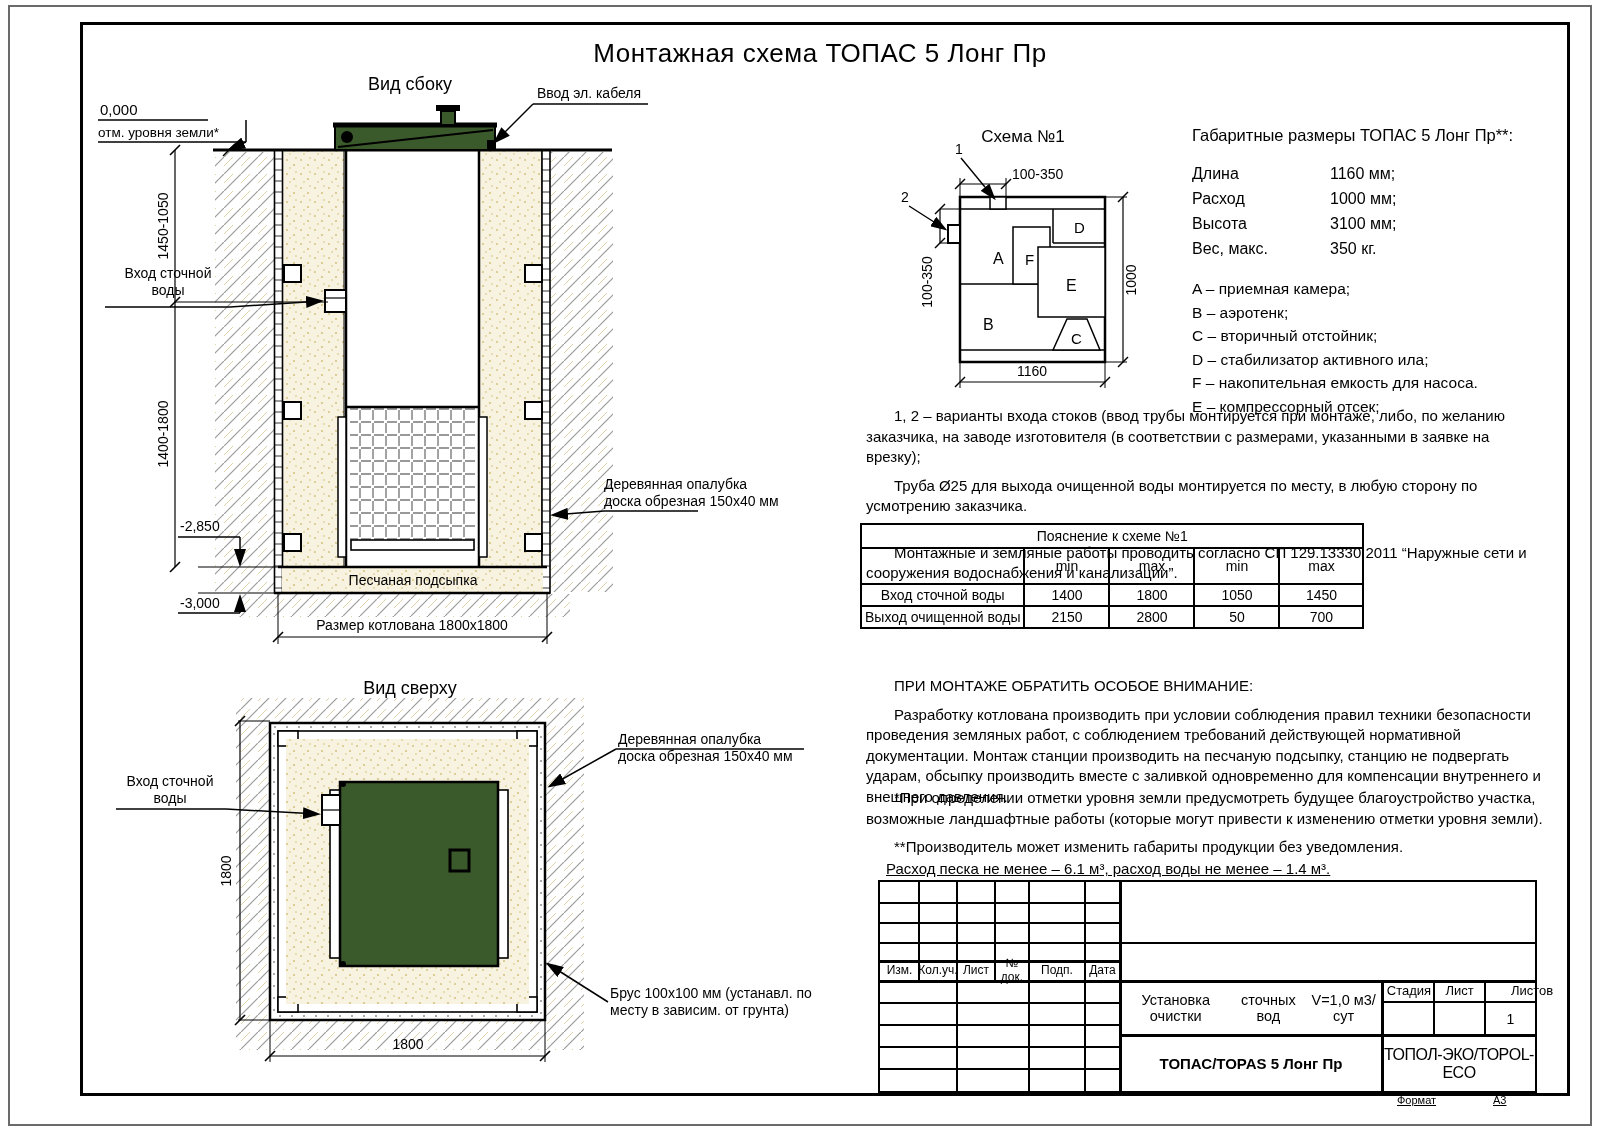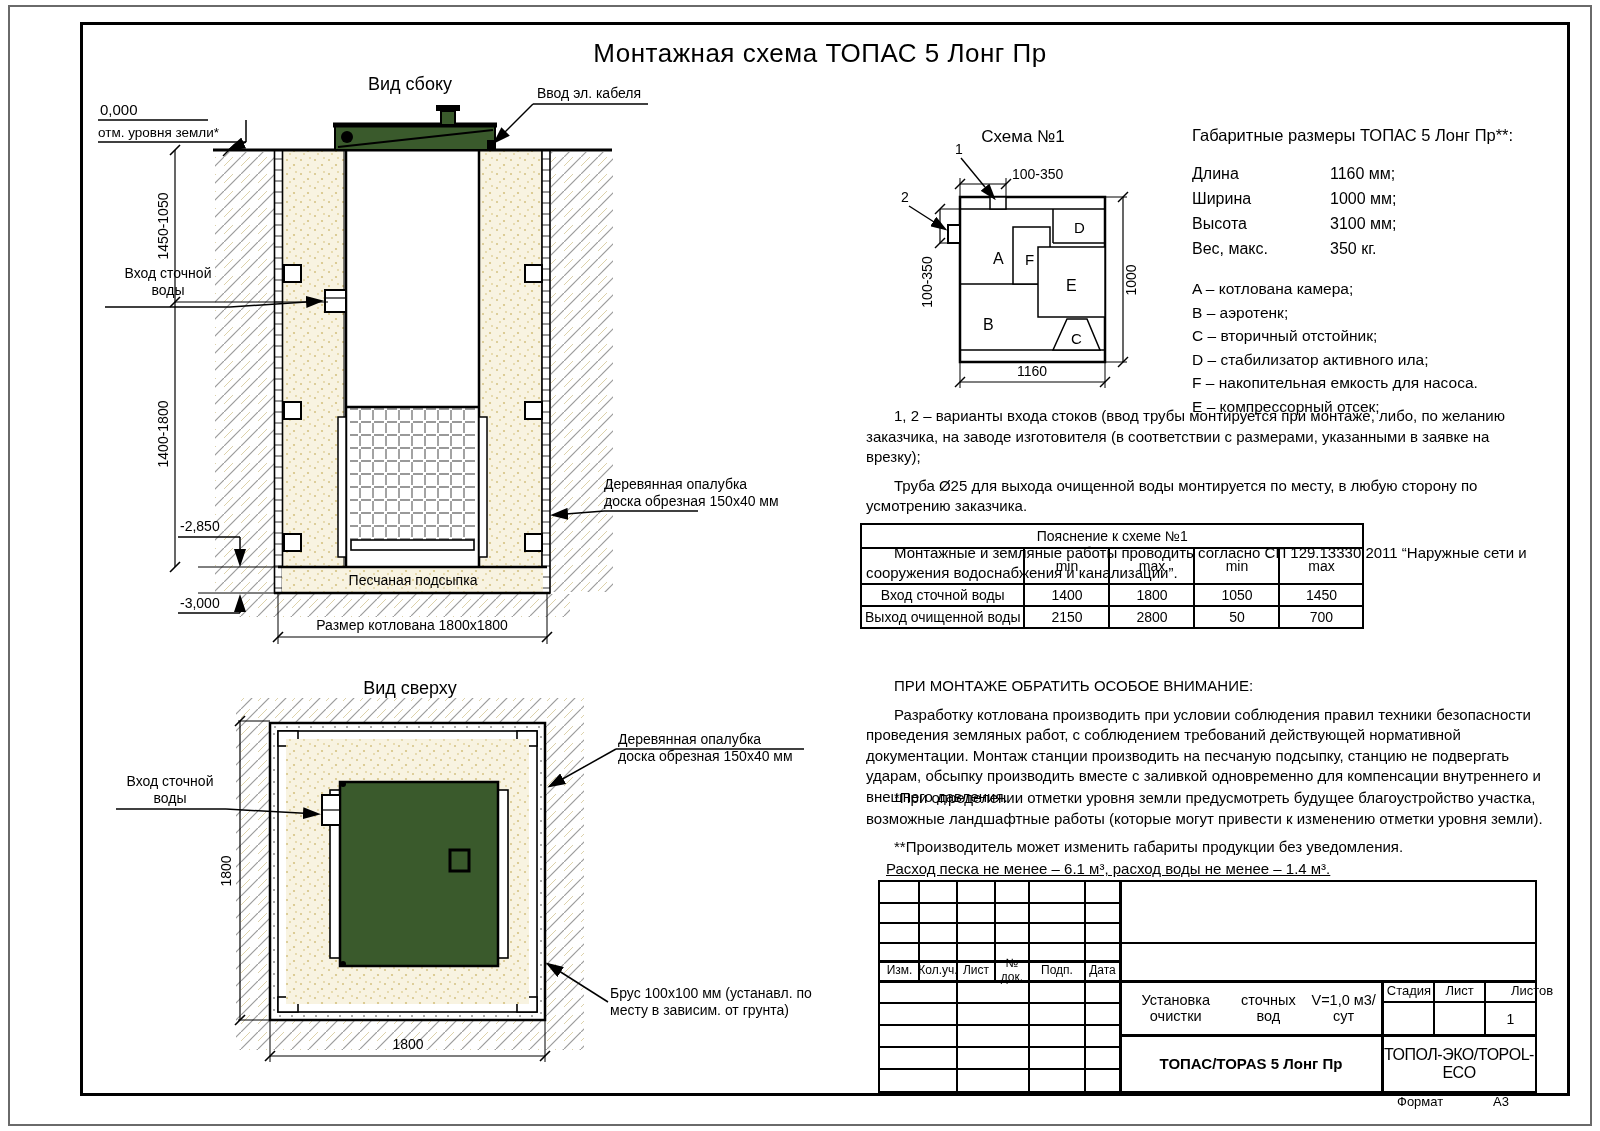--- a/index.html
+++ b/index.html
@@ -28,21 +28,21 @@
   #pipe-table .g{font-size:13.5px;line-height:16px;}
   #warning{left:858px;top:668px;width:694px;}
   #warning .hd{text-indent:28px;margin-bottom:1px;}
   #footnotes{left:858px;top:780px;width:700px;}
   #consumption{left:858px;top:852px;width:700px;font-size:15px;margin-top:8px;}
   #consumption span{text-decoration:underline;margin-left:28px;}
   
   #tblock{left:878px;top:880px;width:655px;height:209px;border:2.5px solid #000;}
   #tblock .ln{position:absolute;background:#000;}
   #tblock .cell{position:absolute;display:flex;align-items:center;justify-content:center;text-align:center;}
-  .fmt{font-size:13px;}
+  .fmt{font-size:11px;text-decoration:underline;}
 </style>
 </head>
 <body>
 <div id="page">
 
 <div class="abs" id="outer-border"></div>
 <div class="abs" id="frame"></div>
 <div class="abs" id="main-title">Монтажная схема ТОПАС 5 Лонг Пр</div>
 
 <svg class="abs" style="left:88px;top:72px" width="730" height="586" viewBox="0 0 730 586">
@@ -302,25 +302,25 @@
   </g>
   <text x="157" y="67" class="dtxt">100-350</text>
   <text transform="translate(77,170) rotate(-90)" class="dtxt" text-anchor="middle">100-350</text>
   <text transform="translate(281,168) rotate(-90)" class="dtxt" text-anchor="middle">1000</text>
   <text x="177" y="264" class="dtxt" text-anchor="middle">1160</text>
 </svg>
 
 <div class="abs" id="overall">
   <div class="hd">Габаритные размеры ТОПАС 5 Лонг Пр**:</div>
   <div class="row"><span class="lab">Длина</span><span>1160 мм;</span></div>
-  <div class="row"><span class="lab">Ширина</span><span>1000 мм;</span></div>
+  <div class="row"><span class="lab">Расход</span><span>1000 мм;</span></div>
   <div class="row"><span class="lab">Высота</span><span>3100 мм;</span></div>
   <div class="row"><span class="lab">Вес, макс.</span><span>350 кг.</span></div>
   <div class="leg">
-    <div>A – котлована камера;</div>
+    <div>A – приемная камера;</div>
     <div>B – аэротенк;</div>
     <div>C – вторичный отстойник;</div>
     <div>D – стабилизатор активного ила;</div>
     <div>F – накопительная емкость для насоса.</div>
     <div>E – компрессорный отсек;</div>
   </div>
 </div>
 
 <div class="abs para" id="notes">
   <p>1, 2 – варианты входа стоков (ввод трубы монтируется при монтаже, либо, по желанию заказчика, на заводе изготовителя (в соответствии с размерами, указанными в заявке на врезку);</p>

